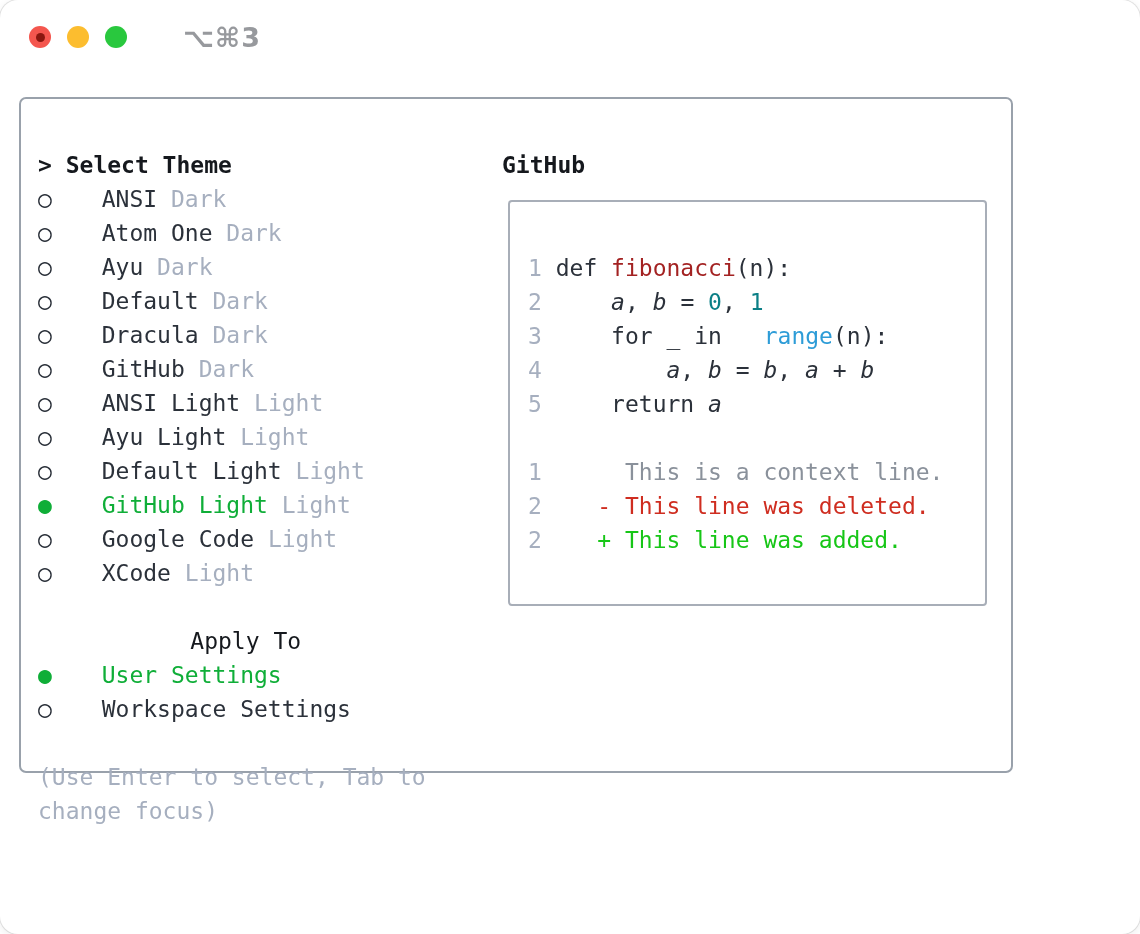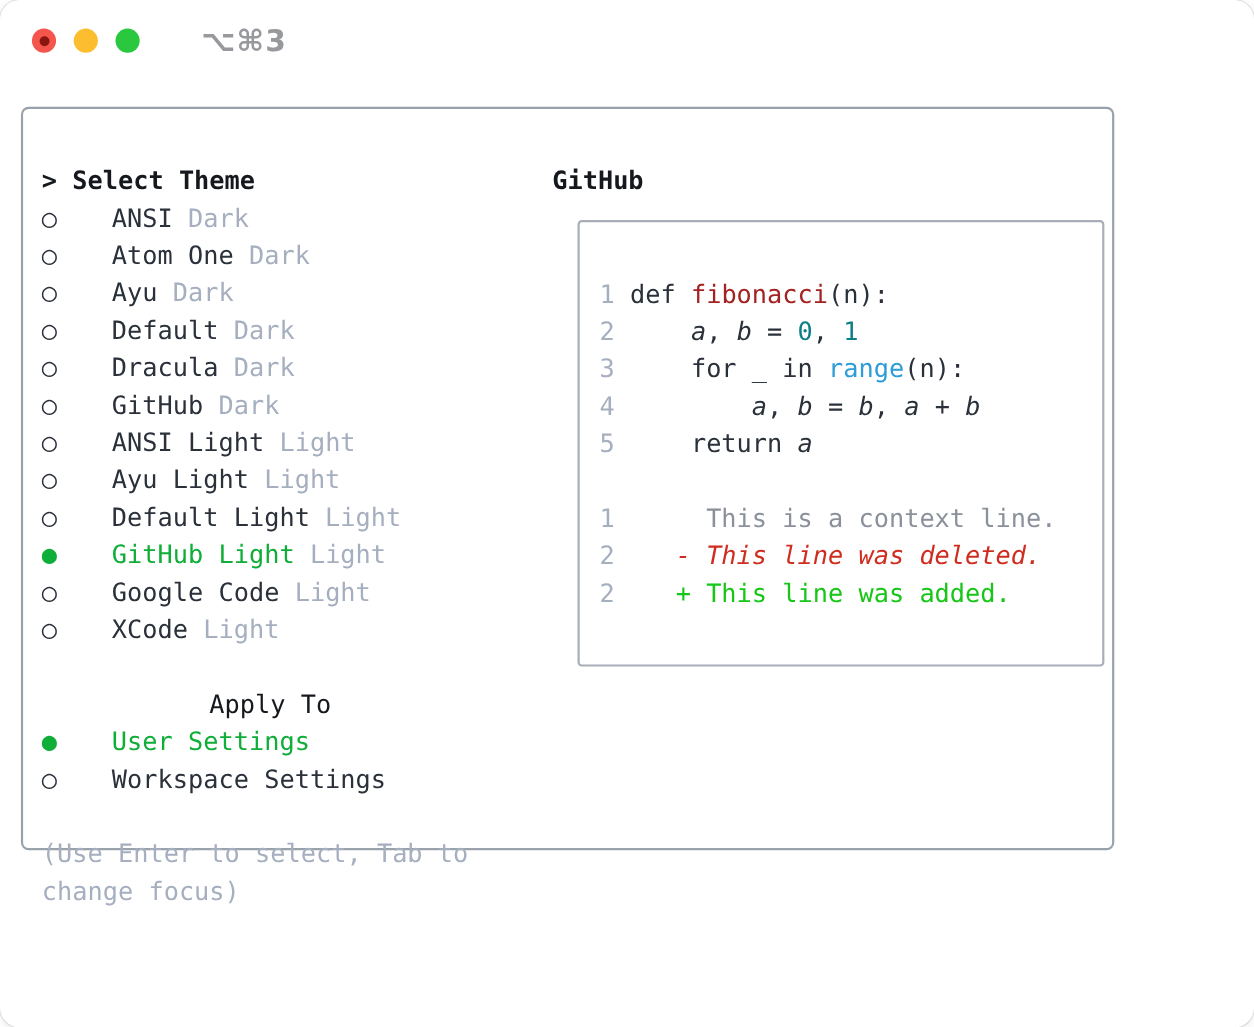--- a/index.html
+++ b/index.html
@@ -28,30 +28,30 @@
   .row{height:34px;}
   .row.hdr{font-weight:700;color:var(--hdr-dark);}
   .row .name{color:var(--text-dark);margin-left:36px;}
   .row .bullet{color:var(--text-dark);}
   .row .bullet.sel,.row .name.sel{color:var(--green);}
   .row .tag{color:var(--muted);}
   .row.apply-hdr{color:var(--hdr-dark);text-align:center;}
   .row.help{color:var(--muted);}
   
   .preview-header{position:absolute;left:481px;top:49px;font-weight:700;color:var(--hdr-dark);}
-  .preview-box{position:absolute;left:504px;top:101px;width:479px;height:406px;border:2px solid var(--box-border);border-radius:4px;background:#fff;}
+  .preview-box{position:absolute;left:487px;top:101px;width:479px;height:406px;border:2px solid var(--box-border);border-radius:4px;background:#fff;}
   .code{position:absolute;left:18px;top:49px;}
   .lnum{color:var(--muted);}
   .plain{color:var(--text-dark);}
   .fn{color:var(--fn);}
   .num{color:var(--numc);}
-  .builtin{color:var(--builtin);}
+  .builtin{color:var(--builtin);margin-left:28px;}
   .var{color:var(--text-dark);font-style:italic;}
   .context{color:var(--ctx);}
-  .deleted{color:var(--deleted);font-style:italic;}
+  .deleted{color:var(--deleted);}
   .added{color:var(--added);margin-top:44px;}
 </style>
 </head>
 <body>
 
 <div class="window">
   <div class="titlebar">
     <span class="light red"></span>
     <span class="light yellow"></span>
     <span class="light green"></span>

